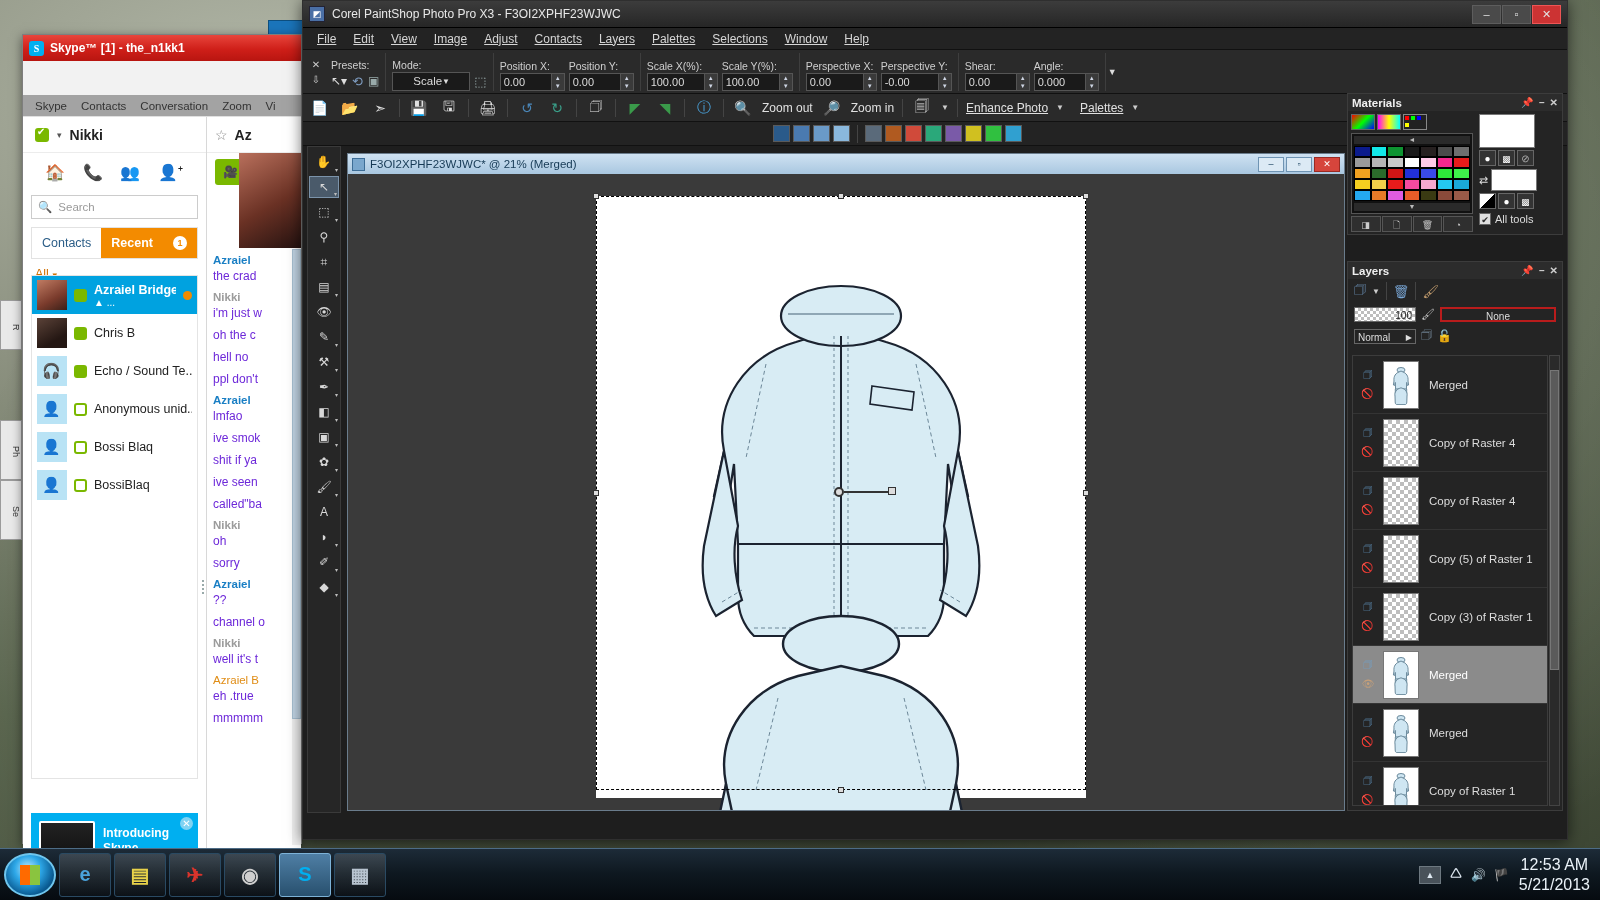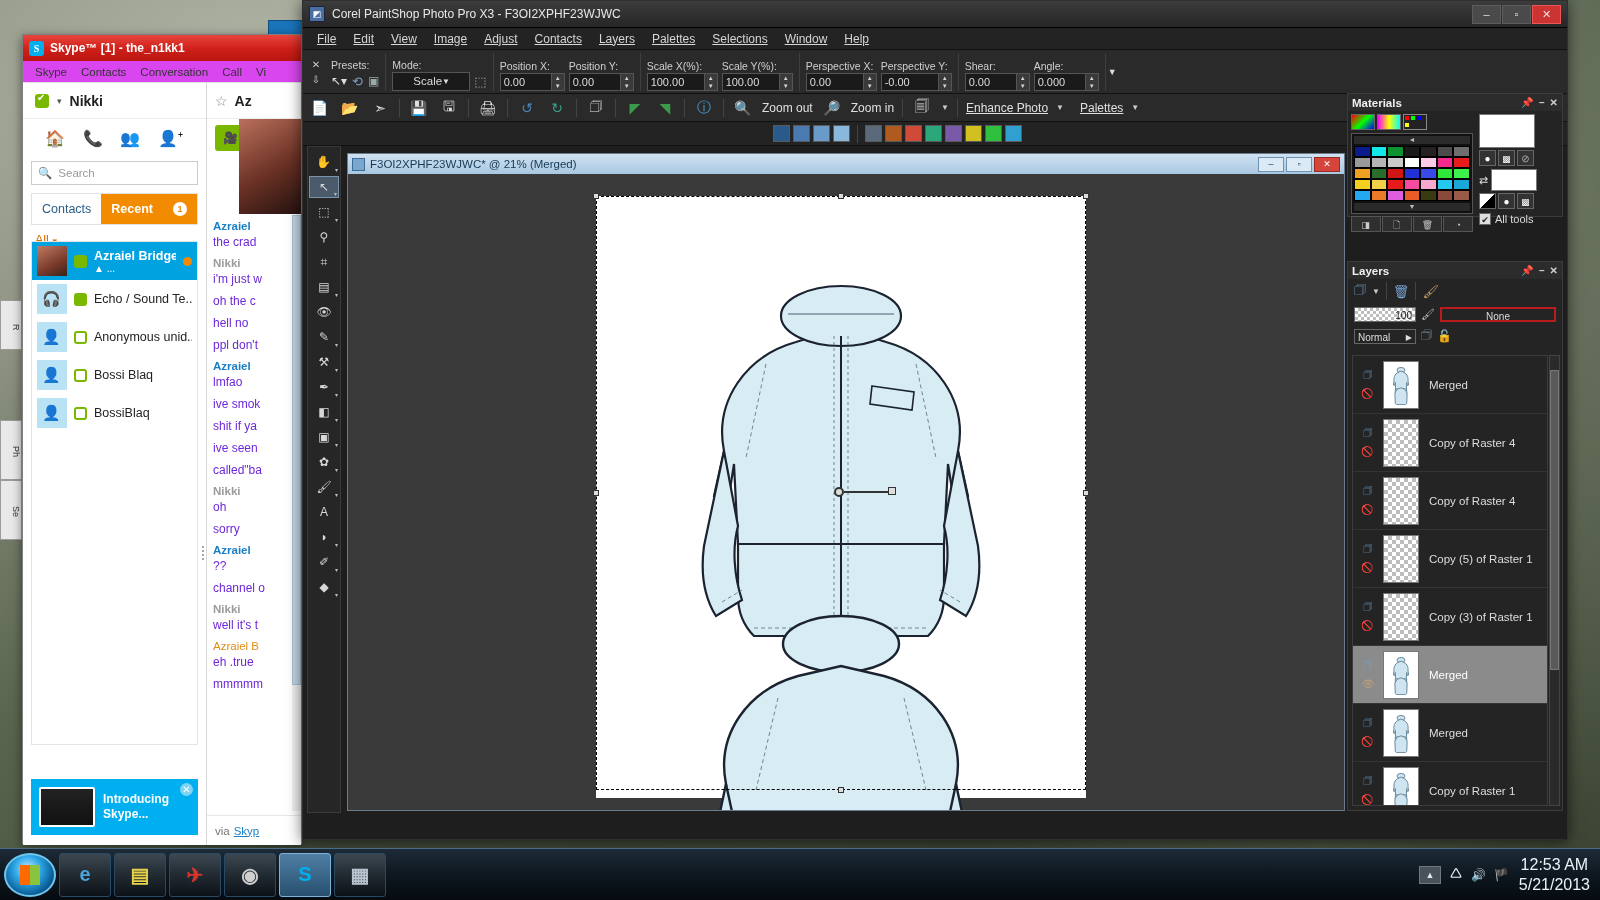--- a/index.html
+++ b/index.html
@@ -31,22 +31,22 @@
   #skype { left:22px; top:34px; width:280px; height:810px;
     background:#f2f2f2; border:1px solid #7e7e7e;
     box-shadow:0 3px 10px rgba(0,0,0,.5); z-index:5; }
   #skype-titlebar { height:26px;
     background:linear-gradient(180deg,#e8453c 0%, #cf1f19 55%, #b81510 100%);
     display:flex; align-items:center; padding:0 6px; color:#fff;
     font-size:12px; font-weight:bold; position:relative; }
   #skype-titlebar .sicon{ width:15px;height:15px;border-radius:3px;background:#00aff0;
     color:#fff;font-size:10px;font-weight:bold;display:flex;align-items:center;justify-content:center;
     margin-right:6px; font-family:"Liberation Serif",serif;}
-  #skype-menu { height:22px; background:#d946ef; display:flex; align-items:center;
-    gap:14px; padding:6px 12px; color:#333; font-size:11.5px; border-bottom:1px solid #e0e0e0;}
+  #skype-menu { height:22px; background:#a3a3a3; display:flex; align-items:center;
+    gap:14px; padding:6px 12px; color:#333; font-size:11.5px; border-bottom:1px solid #e0e0e0;margin-top:34px;}
   #skype-body { display:flex; height:762px; }
   #sk-left { width:184px; background:#fff; border-right:1px solid #d8d8d8; position:relative;}
   #sk-me { height:36px; display:flex; align-items:center; gap:8px; padding:0 12px;
     border-bottom:1px solid #ececec; }
   .status-dot-green{ width:14px;height:14px;background:#7ab800;border-radius:3px;position:relative;}
   .status-dot-green::after{content:"✔";position:absolute;left:2px;top:-2px;color:#fff;font-size:10px;}
   #sk-me .name{ font-size:14px; font-weight:bold; color:#222; }
   #sk-icons { height:38px; display:flex; align-items:center; justify-content:space-around;
      padding:0 14px; }
   #sk-icons .ico{ font-size:16px; color:#1b1b1b; position:relative;}
@@ -174,21 +174,21 @@
   #doc-title .dbtn{ width:26px;height:15px; background:#dceaf5; border:1px solid #6f94b3;
      font-size:9px; display:flex;align-items:center;justify-content:center;color:#17405e;}
   #doc-title .dbtn.close{ background:#d6453c; border-color:#9a2a23; color:#fff;}
   #canvas-area{ position:absolute; left:0; right:0; top:20px; bottom:0;
      background:#3a3a3a; overflow:hidden;}
   #paper{ position:absolute; left:248px; top:22px; width:490px; bottom:12px;
      background:#fff; }
   .sel-dash{ position:absolute; border:1px dashed #000; }
   .handle{ position:absolute; width:6px;height:6px;background:#ddd;border:1px solid #333;}
   
-  #materials{ position:absolute; right:4px; top:92px; width:216px; height:124px;
+  #materials{ position:absolute; right:4px; top:92px; width:216px; height:142px;
      background:#242424; border:1px solid #3c3c3c;}
   .dock-title{ height:17px; background:#2c2c2c; display:flex; align-items:center;
      padding:0 4px; color:#f0f0f0; font-size:11.5px; font-weight:bold;}
   .dock-title .dk{ margin-left:auto; display:flex; gap:5px; color:#cfcfcf; font-size:10px;}
   #layers{ position:absolute; right:4px; top:260px; width:216px; bottom:28px;
      background:#242424; border:1px solid #3c3c3c;}
   .layer-row{ height:58px; display:flex; align-items:center; gap:4px; padding:0 4px;
      border-bottom:1px solid #343434; color:#ddd; font-size:11.5px;}
   .layer-row.sel{ background:#8b8b8b; color:#fff;}
   .lthumb{ width:36px;height:48px; border:1px solid #777; flex:0 0 auto;
@@ -233,21 +233,21 @@
 
 <div class="win" id="skype">
   <div id="skype-titlebar">
     <span class="sicon">S</span>
     <span class="lbl">Skype™ [1] - the_n1kk1</span>
   </div>
   <div id="skype-menu">
     <span>Skype</span>
     <span>Contacts</span>
     <span>Conversation</span>
-    <span>Call</span>
+    <span>Zoom</span>
     <span>Vi</span>
   </div>
   <div id="skype-body">
     <div id="sk-left">
       <div id="sk-me">
         <span class="status-dot-green"></span>
         <span style="font-size:9px;color:#555">▾</span>
         <span class="name">Nikki</span>
       </div>
       <div id="sk-icons">
@@ -275,20 +275,25 @@
       </div>
       <div id="sk-contacts">
         <div class="contact sel">
           <span class="avatar photo1"></span>
           <span class="pres on"></span>
           <span style="display:flex;flex-direction:column;overflow:hidden">
             <span class="cname">Azraiel Bridger</span>
             <span style="font-size:10px;color:#fff">▲   ...</span>
           </span>
           <span class="mood"></span>
+        </div>
+        <div class="contact">
+          <span class="avatar photo2"></span>
+          <span class="pres on"></span>
+          <span class="cname">Chris B</span>
         </div>
         <div class="contact">
           <span class="avatar">🎧</span>
           <span class="pres on"></span>
           <span class="cname">Echo / Sound Te...</span>
         </div>
         <div class="contact">
           <span class="avatar">👤</span>
           <span class="pres off"></span>
           <span class="cname">Anonymous unid...</span>

